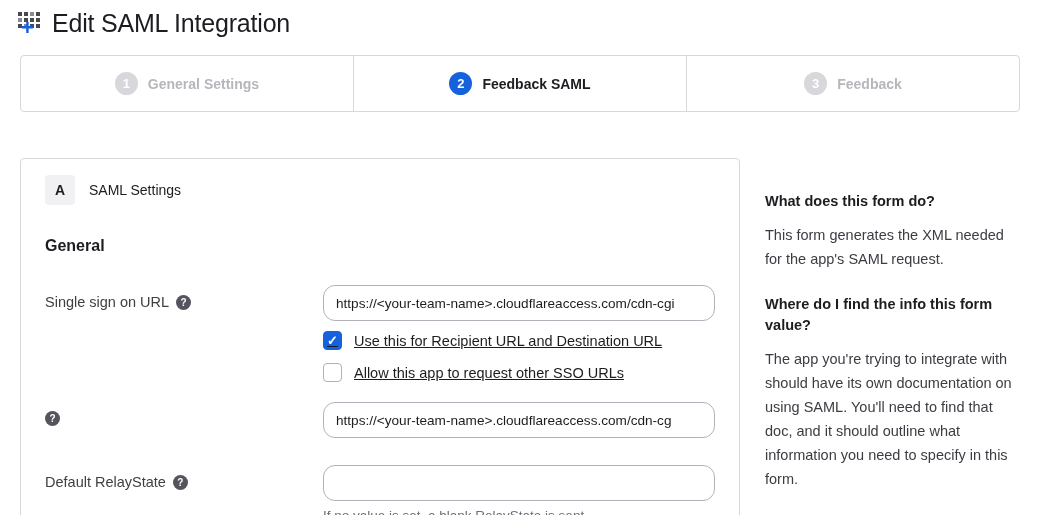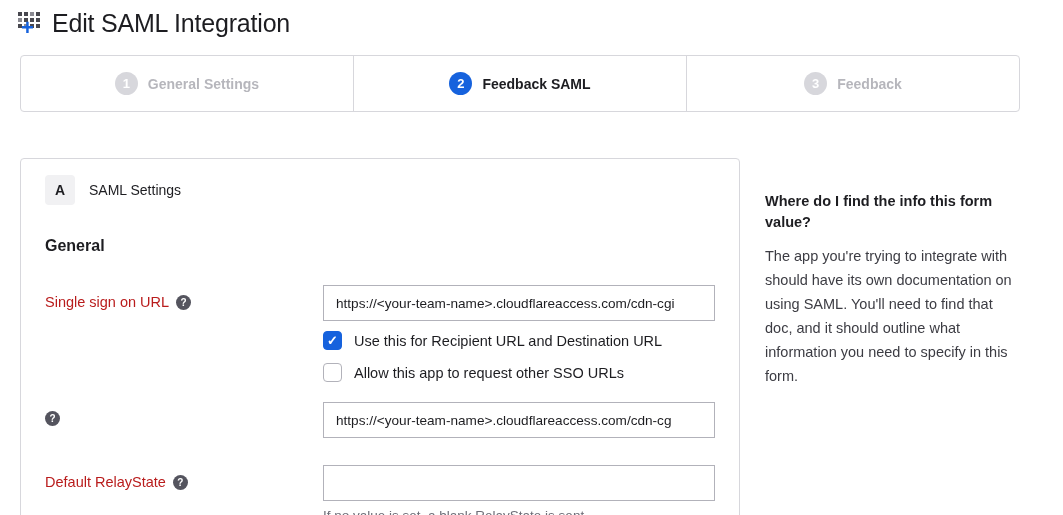--- a/index.html
+++ b/index.html
@@ -42,31 +42,31 @@
     display: flex; align-items: center; justify-content: center; font-size: 14px;
     font-weight: 700; color: #1d1d21; }
   .panel-title { font-size: 14px; font-weight: 400; }
   .section-title { font-size: 16px; font-weight: 700; margin: 32px 0 0 0; }
 
   .form-row { display: flex; align-items: flex-start; }
   .row-sso { margin-top: 30px; }
   .row-audience { margin-top: 20px; }
   .row-relay { margin-top: 27px; }
   .row-label-wrap { width: 280px; padding-top: 9px; display: flex; align-items: center; gap: 7px; }
-  .row-label { font-size: 14.5px; color: #b91c1c; }
+  .row-label { font-size: 14.5px; color: #404040; }
   .help-icon { width: 15px; height: 15px; border-radius: 50%; background: #54545e;
     color: #fff; display: inline-flex; align-items: center; justify-content: center;
     flex: 0 0 auto; cursor: pointer; }
   .help-icon::after { content: "?"; font-size: 10px; font-weight: 700; }
   .field-col { width: 392px; }
-  .text-input { width: 392px; height: 36px; border: 1px solid #b2b2ba; border-radius: 0;
+  .text-input { width: 392px; height: 36px; border: 1px solid #b2b2ba; border-radius: 12px;
     padding: 0 12px; font-family: "Liberation Sans", sans-serif; font-size: 13.6px;
     color: #1d1d21; background: #fff; outline: none; }
 
-  .checkbox-row { display: flex; align-items: center; gap: 12px; margin-top: 13px; cursor: pointer; }
+  .checkbox-row { display: flex; align-items: center; gap: 12px; margin-top: 13px; cursor: pointer; text-decoration: underline; }
   .checkbox { width: 19px; height: 19px; border-radius: 4px; border: 1px solid #b2b2ba;
     background: #fff; display: flex; align-items: center; justify-content: center; flex: 0 0 auto; }
   .checkbox[data-checked="true"] { background: #1662dd; border-color: #1662dd; }
   .checkbox[data-checked="true"]::after { content: "✓"; color: #fff; font-size: 13px; font-weight: 700; }
   .checkbox-label { font-size: 14.5px; color: #1d1d21; }
   .cb-first { margin-top: 10px; }
 
   .helper-text { font-size: 13.5px; color: #6e6e78; margin-top: 7px; }
 
   
@@ -162,19 +162,23 @@
         <div class="field-col">
           <input class="text-input" type="text" value="" style="">
           <div class="helper-text">If no value is set, a blank RelayState is sent</div>
         </div>
       </div>
 
     </div>
 
     <div class="side-help">
       <div class="side-section">
+        <div class="side-heading">What does this form do?</div>
+        <div class="side-body">This form generates the XML needed for the app's SAML request.</div>
+      </div>
+      <div class="side-section">
         <div class="side-heading">Where do I find the info this form value?</div>
         <div class="side-body">The app you're trying to integrate with should have its own documentation on using SAML. You'll need to find that doc, and it should outline what information you need to specify in this form.</div>
       </div>
     </div>
 
   </div>
 </div>
 
 </body></html>

